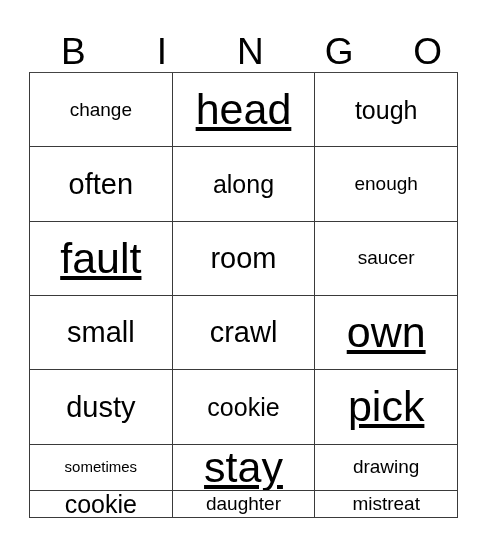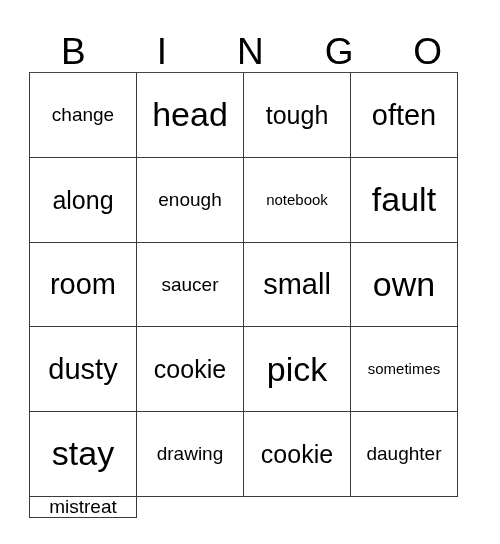--- a/index.html
+++ b/index.html
@@ -46,21 +46,21 @@
   }
 
   
   .grid {
     position: absolute;
     left: 29px;
     top: 72px;
     width: 429px;
     height: 446px;
     display: grid;
-    grid-template-columns: repeat(4, 1fr);
+    grid-template-columns: repeat(3, 1fr);
     grid-template-rows: repeat(5, 1fr);
     border-top: 1px solid #444444;
     border-left: 1px solid #3a3a3a;
     box-sizing: border-box;
     background: #ffffff;
   }
   .cell {
     border-right: 1px solid #3a3a3a;
     border-bottom: 1px solid #3a3a3a;
     box-sizing: border-box;
@@ -73,21 +73,21 @@
   }
   .cell-text {
     display: block;
     white-space: nowrap;
     text-align: center;
     line-height: 1.05;
     color: #000000;
   }
 
   
-  .fs-xl { font-size: 34px; }
+  .fs-xl { font-size: 43px; text-decoration: underline; }
   .fs-lg { font-size: 31px; }
   .fs-ml { font-size: 29px; }
   .fs-md { font-size: 25px; text-align: center; }
   .fs-sm { font-size: 19px; }
   .fs-xs { font-size: 15px; }
 </style>
 </head>
 <body>
 
 <div class="card">
@@ -115,34 +115,34 @@
         <span class="cell-text fs-ml">often</span>
       </div>
     <div class="cell">
         <span class="cell-text fs-md">along</span>
       </div>
 
     <div class="cell">
         <span class="cell-text fs-sm">enough</span>
       </div>
     <div class="cell">
-        <span class="cell-text fs-xs">notebook</span>
-      </div>
-    <div class="cell">
         <span class="cell-text fs-xl">fault</span>
       </div>
     <div class="cell">
         <span class="cell-text fs-ml">room</span>
       </div>
     <div class="cell">
         <span class="cell-text fs-sm">saucer</span>
       </div>
 
     <div class="cell">
         <span class="cell-text fs-ml">small</span>
+      </div>
+    <div class="cell">
+        <span class="cell-text fs-ml">crawl</span>
       </div>
     <div class="cell">
         <span class="cell-text fs-xl">own</span>
       </div>
 
     <div class="cell">
         <span class="cell-text fs-ml">dusty</span>
       </div>
     <div class="cell">
         <span class="cell-text fs-md">cookie</span>

